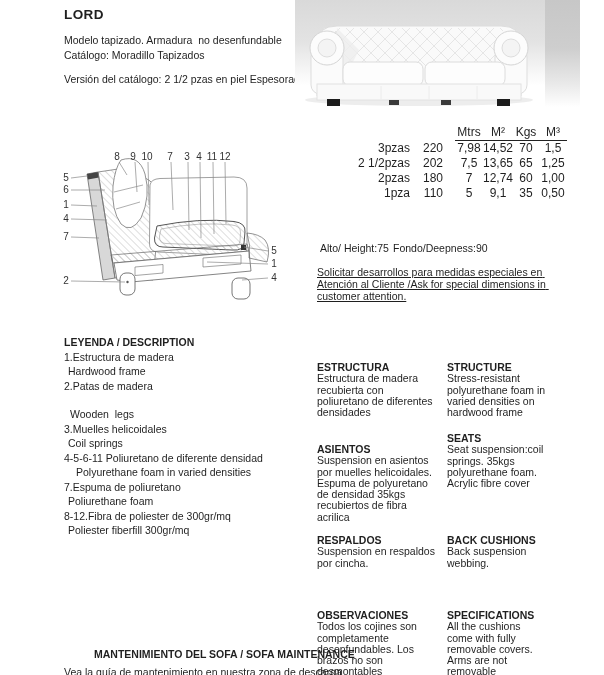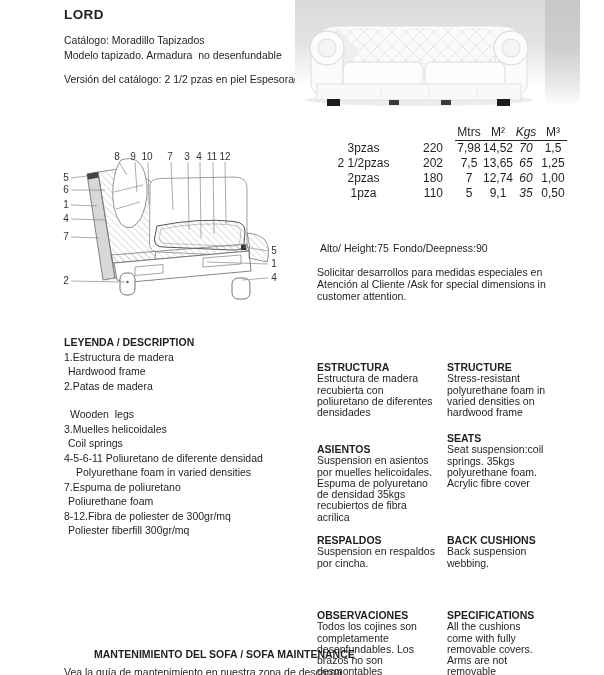--- a/index.html
+++ b/index.html
@@ -15,24 +15,24 @@
   
   .photo{left:295px;top:0;width:309px;height:110px;
     background:linear-gradient(180deg,#d9d9d9 0%,#e3e3e3 38%,#f7f7f7 66%,#ffffff 78%);}
   .photo-band{position:absolute;right:0;top:0;width:59px;height:107px;
     background:linear-gradient(180deg,#c7c7c7 0%,#cecece 45%,#e9e9e9 78%,#ffffff 100%);}
   
   .dims{left:317px;top:125px;width:262px;}
   .dims-title{font-weight:bold;margin-bottom:1px;}
   table.dims-t{border-collapse:collapse;table-layout:fixed;font-size:12px;color:#1f1f1f;}
   table.dims-t td,table.dims-t th{padding:0;line-height:15px;font-weight:normal;vertical-align:bottom;}
-  .c-name{width:93px;text-align:center;}
+  .c-name{width:93px;text-align:right;}
   .c-size{width:33px;text-align:right;padding-right:12px !important;}
   .c-num{width:28px;text-align:center;}
-  .c-num2{width:26px;text-align:center;font-style:italic;}
+  .c-num2{width:26px;text-align:center;}
   thead .c-num,thead .c-num2{border-bottom:1.2px solid #222;font-weight:normal;}
   
   .legend{left:64px;top:335px;width:250px;line-height:14.5px;}
   .legend-title{font-weight:bold;}
   .ind-a{padding-left:4px;}
   .ind-b{padding-left:6px;margin-top:14px;}
   .ind-c{padding-left:12px;}
   
   .spec-es{left:317px;width:118px;line-height:11.3px;}
   .spec-en{left:447px;width:102px;line-height:11.3px;}
@@ -42,22 +42,22 @@
   .maint-body{left:64px;top:666px;width:290px;}
   svg text{font-family:"Liberation Sans","DejaVu Sans",sans-serif;}
 </style>
 </head>
 <body>
 
 <div id="page">
 
   <div class="abs page-title txt" style="left:64px;top:7px;">LORD</div>
   <div class="abs hdr-lines" style="left:64px;top:33px;width:290px;">
+    <div class="txt">Modelo tapizado. Armadura  no desenfundable</div>
     <div class="txt">Catálogo: Moradillo Tapizados</div>
-    <div class="txt">Modelo tapizado. Armadura  no desenfundable</div>
   </div>
   <div class="abs txt" style="left:64px;top:73px;width:300px;">Versión del catálogo: 2 1/2 pzas en piel Espesorado Blanco</div>
 
   <div class="abs photo">
     <div class="photo-band"></div>
     <svg width="250" height="110" viewBox="0 0 250 110">
       <defs>
         <pattern id="diamond" width="14" height="14" patternUnits="userSpaceOnUse">
           <path d="M0,7 L7,0 L14,7 L7,14 Z" fill="none" stroke="#e6e6e6" stroke-width="1"></path>
         </pattern>
@@ -210,21 +210,21 @@
         </tr>
       </tbody>
     </table>
   </div>
 
   <div class="abs" style="left:320px;top:242px;width:270px;">
     <span class="txt" style="position:absolute;left:0;top:0;">Alto/ Height:75</span>
     <span class="txt" style="position:absolute;left:73px;top:0;">Fondo/Deepness:90</span>
   </div>
 
-  <div class="abs txt" style="left:317px;top:266px;width:262px;line-height:12px;">Solicitar desarrollos para medidas especiales en Atención al Cliente /Ask for special dimensions in customer attention.</div>
+  <div class="abs txt" style="left:317px;top:266px;width:262px;line-height:12px;text-decoration:underline;">Solicitar desarrollos para medidas especiales en Atención al Cliente /Ask for special dimensions in customer attention.</div>
 
   <div class="abs legend">
     <div class="legend-title txt">LEYENDA / DESCRIPTION</div>
     <div class="txt">1.Estructura de madera</div>
     <div class="txt ind-a">Hardwood frame</div>
     <div class="txt">2.Patas de madera</div>
     <div class="txt ind-b">Wooden  legs</div>
     <div class="txt">3.Muelles helicoidales</div>
     <div class="txt ind-a">Coil springs</div>
     <div class="txt">4-5-6-11 Poliuretano de diferente densidad</div>

